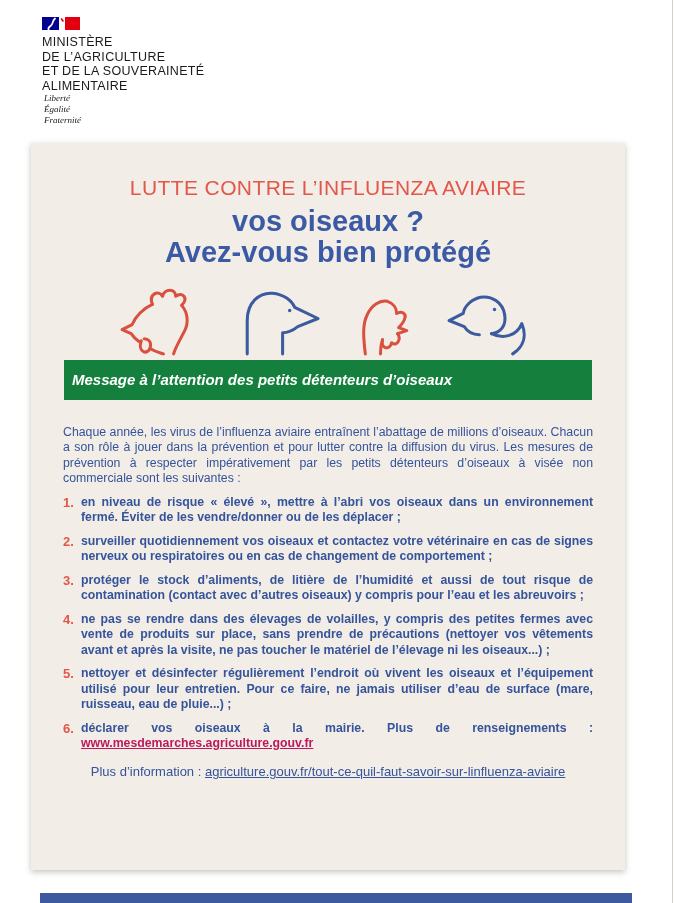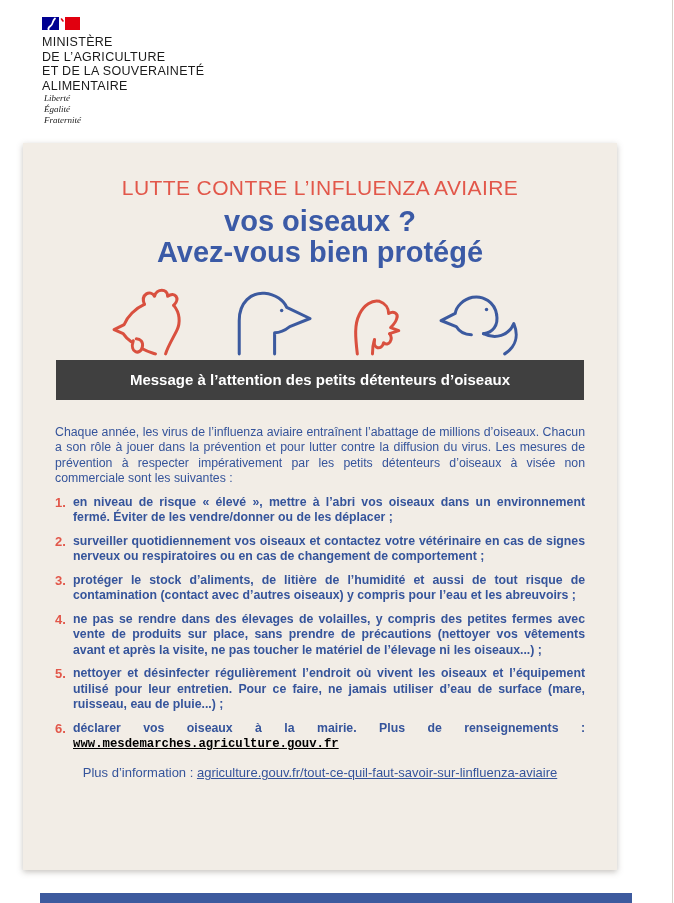--- a/index.html
+++ b/index.html
@@ -15,62 +15,62 @@
     font-weight:normal;color:#1a1a1a;font-size:12.5px;line-height:14.5px;
     letter-spacing:.3px;
   }
   .motto{margin-top:0;margin-left:2px;}
   .motto-line{
     font-family:"Liberation Serif",serif;font-style:italic;
     font-size:9px;line-height:11px;color:#1a1a1a;
   }
   
   .card{
-    position:absolute;left:23px;top:143px;width:594px;height:727px;
+    position:absolute;left:31px;top:143px;width:594px;height:727px;
     background:#f2ede6;box-shadow:0 2px 6px rgba(90,80,70,.35);
     box-sizing:border-box;
   }
   .kicker{
     margin-top:33px;text-align:center;
     color:#e2574a;font-size:21px;font-weight:500;letter-spacing:.4px;
   }
   .main-title{
     margin-top:6px;text-align:center;
     color:#3b5aa6;font-size:29px;line-height:31px;font-weight:bold;
   }
   
   .birds-row{
     margin-top:10px;height:78px;display:flex;justify-content:center;
     align-items:flex-end;gap:14px;
   }
   .birds-row svg{display:block;}
   
   .banner{
-    margin:4px 33px 0 33px;background:#404040;color:#ffffff;
-    text-align:center;padding:10px 8px 11px 8px;
+    margin:4px 33px 0 33px;background:#15803d;color:#ffffff;
+    text-align:left;padding:10px 8px 11px 8px;font-style:italic;
   }
   .banner-line{font-size:15px;line-height:19px;font-weight:bold;}
   
   .content{margin:25px 32px 0 32px;color:#35549b;}
   .intro{
     font-size:12.3px;line-height:15.3px;text-align:justify;
   }
   .measures{margin-top:7px;}
   .measure{
     display:flex;margin-top:8.5px;align-items:flex-start;
   }
   .measure-num{
     flex:0 0 18px;color:#e2574a;font-weight:bold;font-size:13px;
     line-height:15.3px;
   }
   .measure-text{
     flex:1;font-weight:bold;font-size:12.3px;line-height:15.3px;
     text-align:justify;
   }
-  .measure-text a{color:#000000;text-decoration:underline;font-weight:bold;font-family:Liberation Mono, monospace;}
+  .measure-text a{color:#be185d;text-decoration:underline;font-weight:bold;}
   
   .alert-box{
     margin:21px 33px 0 33px;background:#e2574a;color:#ffffff;
     text-align:center;padding:12px 26px;box-sizing:border-box;
   }
   .alert-text{font-size:13.5px;line-height:18.5px;font-weight:bold;}
   
   .more-info{
     margin-top:13px;text-align:center;color:#35549b;font-size:13px;
   }

